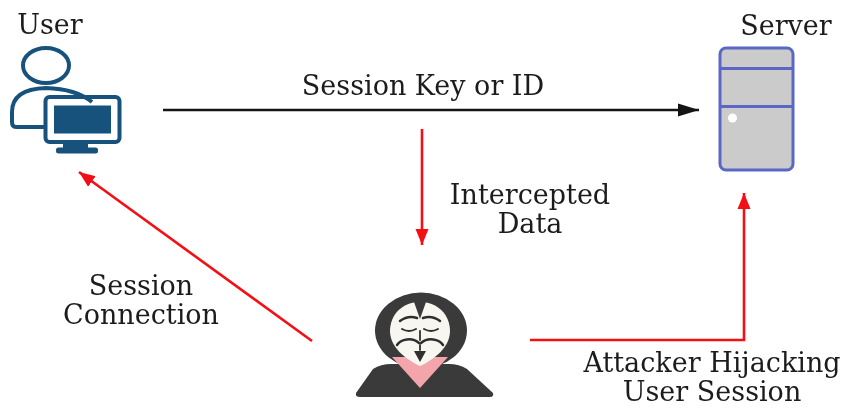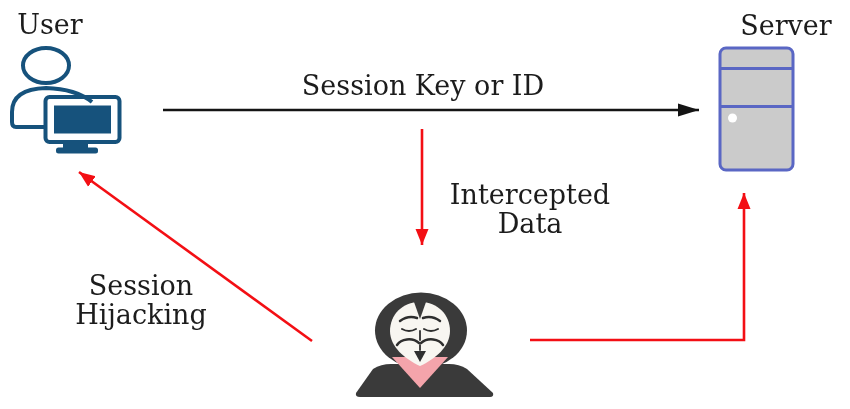--- a/index.html
+++ b/index.html
@@ -98,17 +98,21 @@
 
   <div class="lbl" style="left:530px; top:180px;">
     <div>Intercepted</div>
     <div>Data</div>
   </div>
 
   <div class="lbl" style="left:423px; top:71px;">Session Key or ID</div>
 
   <div class="lbl" style="left:141px; top:271px;">
     <div>Session</div>
-    <div>Hijacking</div>
+    <div>Connection</div>
   </div>
 
+  <div class="lbl" style="left:712px; top:348px;">
+    <div>Attacker Hijacking</div>
+    <div>User Session</div>
+  </div>
 
 </div>
 
 </body></html>

